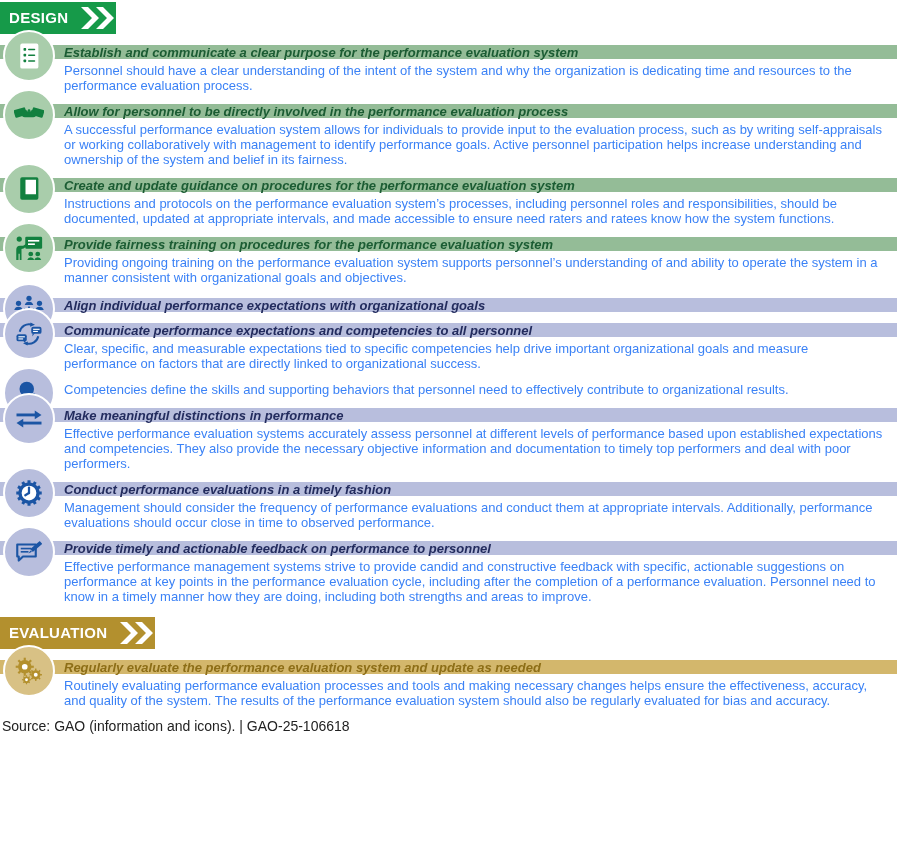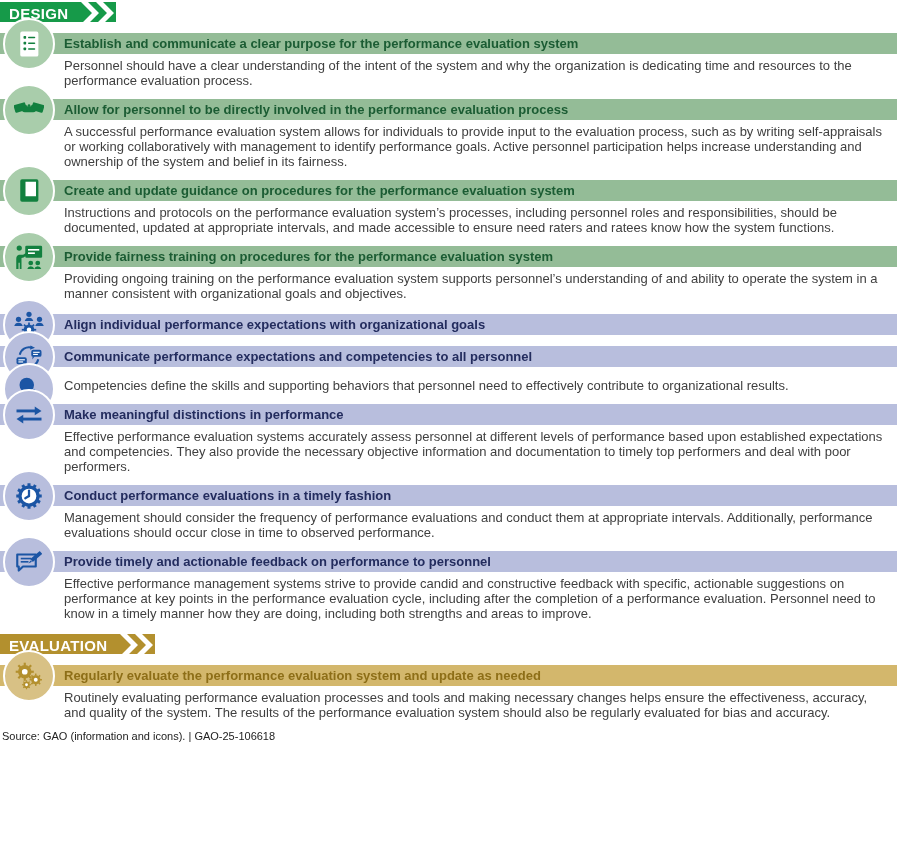--- a/index.html
+++ b/index.html
@@ -5,49 +5,49 @@
   html,body{margin:0;padding:0;}
   body{
     width:900px;height:864px;background:#ffffff;overflow:hidden;
     font-family:"Liberation Sans", sans-serif;
     -webkit-font-smoothing:antialiased;
   }
   .wrap{position:relative;width:900px;height:864px;}
   .section{margin-top:13px;}
   .section.first{margin-top:2px;}
   .banner{
-    display:flex;height:20px;width:-moz-fit-content;width:fit-content;
+    display:flex;align-items:center;height:32px;width:-moz-fit-content;width:fit-content;
     background:var(--banner);padding-right:2px;
   }
   .banner-label{
     color:#fff;font-weight:bold;font-size:15px;letter-spacing:.3px;
     padding:0 8px 0 9px;line-height:24px;white-space:nowrap;
   }
   .banner .chev{display:block;margin-left:4px;}
   .item{position:relative;margin-top:11px;}
   .bar{
-    height:21px;background:var(--bar);width:calc(100% - 3px);
-    display:flex;align-items:center;
+    height:14px;background:var(--bar);width:calc(100% - 3px);
+    display:flex;align-items:center;font-style:italic;
   }
   .bar .hdr{
     margin-left:64px;font-size:13px;font-weight:bold;color:var(--htext);
     line-height:21px;white-space:nowrap;
   }
   .body{
-    margin:4px 16px 0 64px;font-size:13px;line-height:15px;color:#404040;
+    margin:4px 16px 0 64px;font-size:13px;line-height:15px;color:#3b82f6;
   }
   .circle{
     position:absolute;left:3px;top:-15px;width:48px;height:48px;border-radius:50%;
     background:var(--circle);border:2px solid #ffffff;box-sizing:content-box;
     display:flex;align-items:center;justify-content:center;color:var(--icon);
     z-index:2;
   }
   .circle svg{width:30px;height:30px;display:block;}
   .source{
-    margin:10px 0 0 2px;font-size:11px;color:#222;
+    margin:10px 0 0 2px;font-size:14px;color:#222;
   }
 </style>
 </head>
 <body>
 
 <div class="wrap">
   <div>
       <section class="section first" style="--banner: #169a49; --bar: #94bc97; --htext: #1b5c33; --circle: #a9cdab; --icon: #12803f;">
         <div class="banner">
           <span class="banner-label">DESIGN</span>
@@ -170,20 +170,21 @@
                 <rect x="15.3" y="7.8" width="5.2" height="0.9"></rect>
                 <rect x="15.3" y="9.5" width="3.8" height="0.9"></rect>
                 <rect x="3.5" y="13.8" width="5.2" height="0.9"></rect>
                 <rect x="3.5" y="15.5" width="3.8" height="0.9"></rect>
               </g>
             </svg>
           </div>
           <div class="bar">
             <span class="hdr">Communicate performance expectations and competencies to all personnel</span>
           </div>
+          <p class="body">Clear, specific, and measurable expectations tied to specific competencies help drive important organizational goals and measure performance on factors that are directly linked to organizational success.</p>
         </div>
         <div class="item">
           <div class="circle">
             <svg viewBox="0 0 24 24" fill="currentColor">
               <circle cx="10.2" cy="8.8" r="5.8"></circle>
               <rect x="13.6" y="13.6" width="7" height="3.8" rx="0.5" transform="rotate(45 17.1 15.5)"></rect>
             </svg>
           </div>
           <p class="body">Competencies define the skills and supporting behaviors that personnel need to effectively contribute to organizational results.</p>
         </div>

